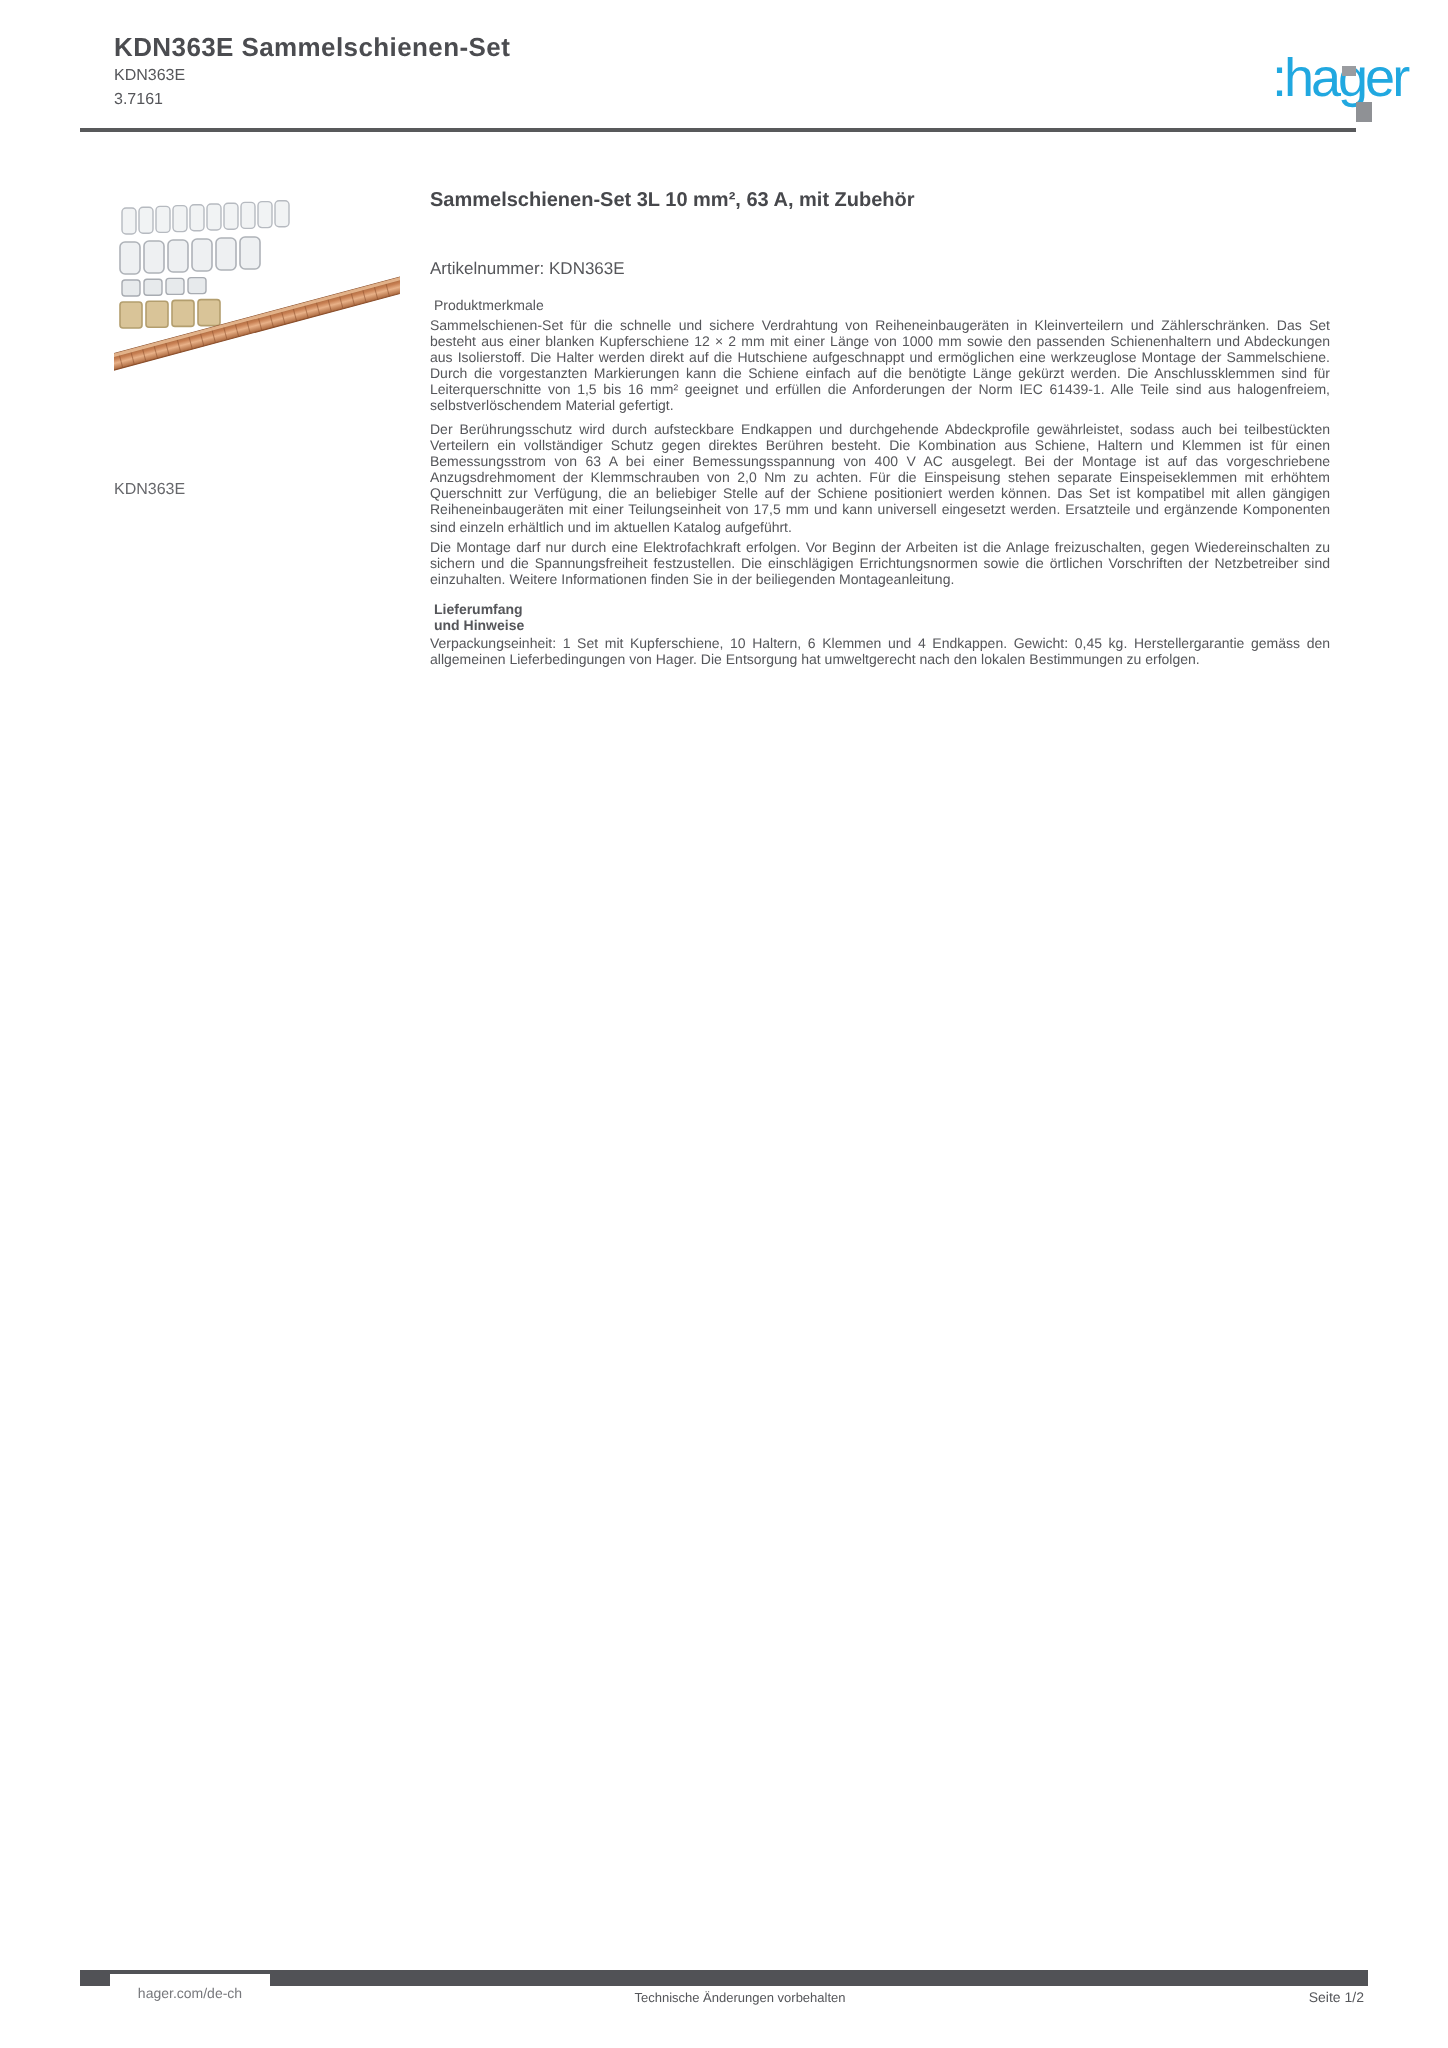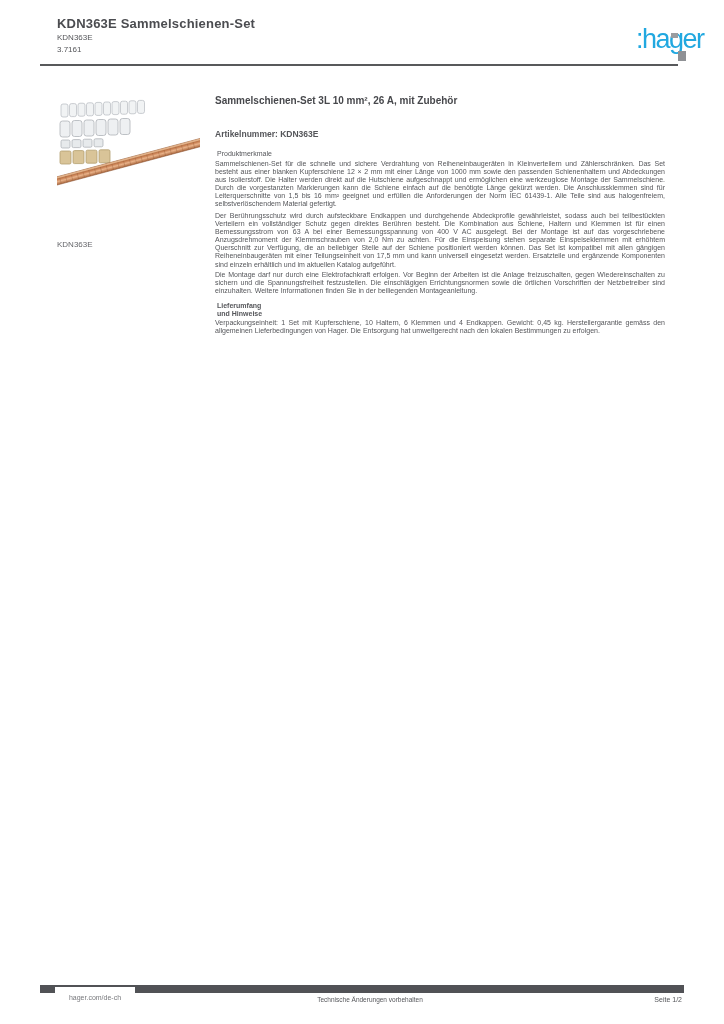--- a/index.html
+++ b/index.html
@@ -14,21 +14,21 @@
   .logo{position:absolute;left:592px;top:24px;font-size:27px;font-weight:normal;color:#21A8E0;letter-spacing:-1.5px;margin-left:44px;}
   .logo-mark-a{position:absolute;left:671px;top:33px;width:7px;height:5px;background:#9a9ca0;}
   .logo-mark-b{position:absolute;left:678px;top:51px;width:8px;height:10px;background:#8f9195;}
   .rule{position:absolute;left:40px;top:64px;width:638px;height:2px;background:#58595B;}
   
   .pimg{position:absolute;left:57px;top:95px;width:143px;height:95px;}
   .pcaption{position:absolute;left:57px;top:240px;font-size:8px;color:#66676b;}
   
   .main{position:absolute;left:215px;top:95px;width:450px;}
   .ptitle{position:absolute;left:0;top:0;font-size:10px;font-weight:bold;color:#47484c;}
-  .partline{position:absolute;left:0;top:34px;font-size:8.5px;font-weight:bold;color:#55565A;}
+  .partline{position:absolute;left:0;top:34px;font-size:8.5px;font-weight:normal;color:#55565A;}
   .seclabel{position:absolute;left:2px;top:55px;font-size:7px;color:#55565A;}
   .p{position:absolute;left:0;width:450px;font-size:7px;line-height:8.1px;text-align:justify;color:#55565A;}
   .p1{top:65px;}
   .p2{top:117px;}
   .p3{top:176px;}
   .note{position:absolute;left:2px;top:207px;font-size:7px;line-height:7.6px;color:#55565A;font-weight:bold;}
   .p4{top:224px;}
   
   .fbar{position:absolute;left:40px;top:985px;width:644px;height:8px;background:#515256;}
   .fsite{position:absolute;left:55px;top:987px;width:80px;height:20px;background:#ffffff;
@@ -124,21 +124,21 @@
           <line x1="136" y1="82" x2="136" y2="90"></line>
             <line x1="142" y1="82" x2="142" y2="90"></line>
         </g>
         <rect x="-2" y="82" width="152" height="1.6" fill="#f0c49c" opacity="0.8"></rect>
       </g>
     </svg>
   </div>
   <div class="pcaption">KDN363E</div>
 
   <div class="main">
-    <div class="ptitle">Sammelschienen-Set 3L 10 mm², 26 A, mit Zubehör</div>
+    <div class="ptitle">Sammelschienen-Set 3L 10 mm², 63 A, mit Zubehör</div>
     <div class="partline">Artikelnummer: KDN363E</div>
     <div class="seclabel">Produktmerkmale</div>
     <div class="p p1">Sammelschienen-Set für die schnelle und sichere Verdrahtung von Reiheneinbaugeräten in Kleinverteilern und Zählerschränken. Das Set besteht aus einer blanken Kupferschiene 12 × 2 mm mit einer Länge von 1000 mm sowie den passenden Schienenhaltern und Abdeckungen aus Isolierstoff. Die Halter werden direkt auf die Hutschiene aufgeschnappt und ermöglichen eine werkzeuglose Montage der Sammelschiene. Durch die vorgestanzten Markierungen kann die Schiene einfach auf die benötigte Länge gekürzt werden. Die Anschlussklemmen sind für Leiterquerschnitte von 1,5 bis 16 mm² geeignet und erfüllen die Anforderungen der Norm IEC 61439-1. Alle Teile sind aus halogenfreiem, selbstverlöschendem Material gefertigt.</div>
     <div class="p p2">Der Berührungsschutz wird durch aufsteckbare Endkappen und durchgehende Abdeckprofile gewährleistet, sodass auch bei teilbestückten Verteilern ein vollständiger Schutz gegen direktes Berühren besteht. Die Kombination aus Schiene, Haltern und Klemmen ist für einen Bemessungsstrom von 63 A bei einer Bemessungsspannung von 400 V AC ausgelegt. Bei der Montage ist auf das vorgeschriebene Anzugsdrehmoment der Klemmschrauben von 2,0 Nm zu achten. Für die Einspeisung stehen separate Einspeiseklemmen mit erhöhtem Querschnitt zur Verfügung, die an beliebiger Stelle auf der Schiene positioniert werden können. Das Set ist kompatibel mit allen gängigen Reiheneinbaugeräten mit einer Teilungseinheit von 17,5 mm und kann universell eingesetzt werden. Ersatzteile und ergänzende Komponenten sind einzeln erhältlich und im aktuellen Katalog aufgeführt.</div>
     <div class="p p3">Die Montage darf nur durch eine Elektrofachkraft erfolgen. Vor Beginn der Arbeiten ist die Anlage freizuschalten, gegen Wiedereinschalten zu sichern und die Spannungsfreiheit festzustellen. Die einschlägigen Errichtungsnormen sowie die örtlichen Vorschriften der Netzbetreiber sind einzuhalten. Weitere Informationen finden Sie in der beiliegenden Montageanleitung.</div>
     <div class="note">
       <div>Lieferumfang</div>
       <div>und Hinweise</div>
     </div>
     <div class="p p4">Verpackungseinheit: 1 Set mit Kupferschiene, 10 Haltern, 6 Klemmen und 4 Endkappen. Gewicht: 0,45 kg. Herstellergarantie gemäss den allgemeinen Lieferbedingungen von Hager. Die Entsorgung hat umweltgerecht nach den lokalen Bestimmungen zu erfolgen.</div>

